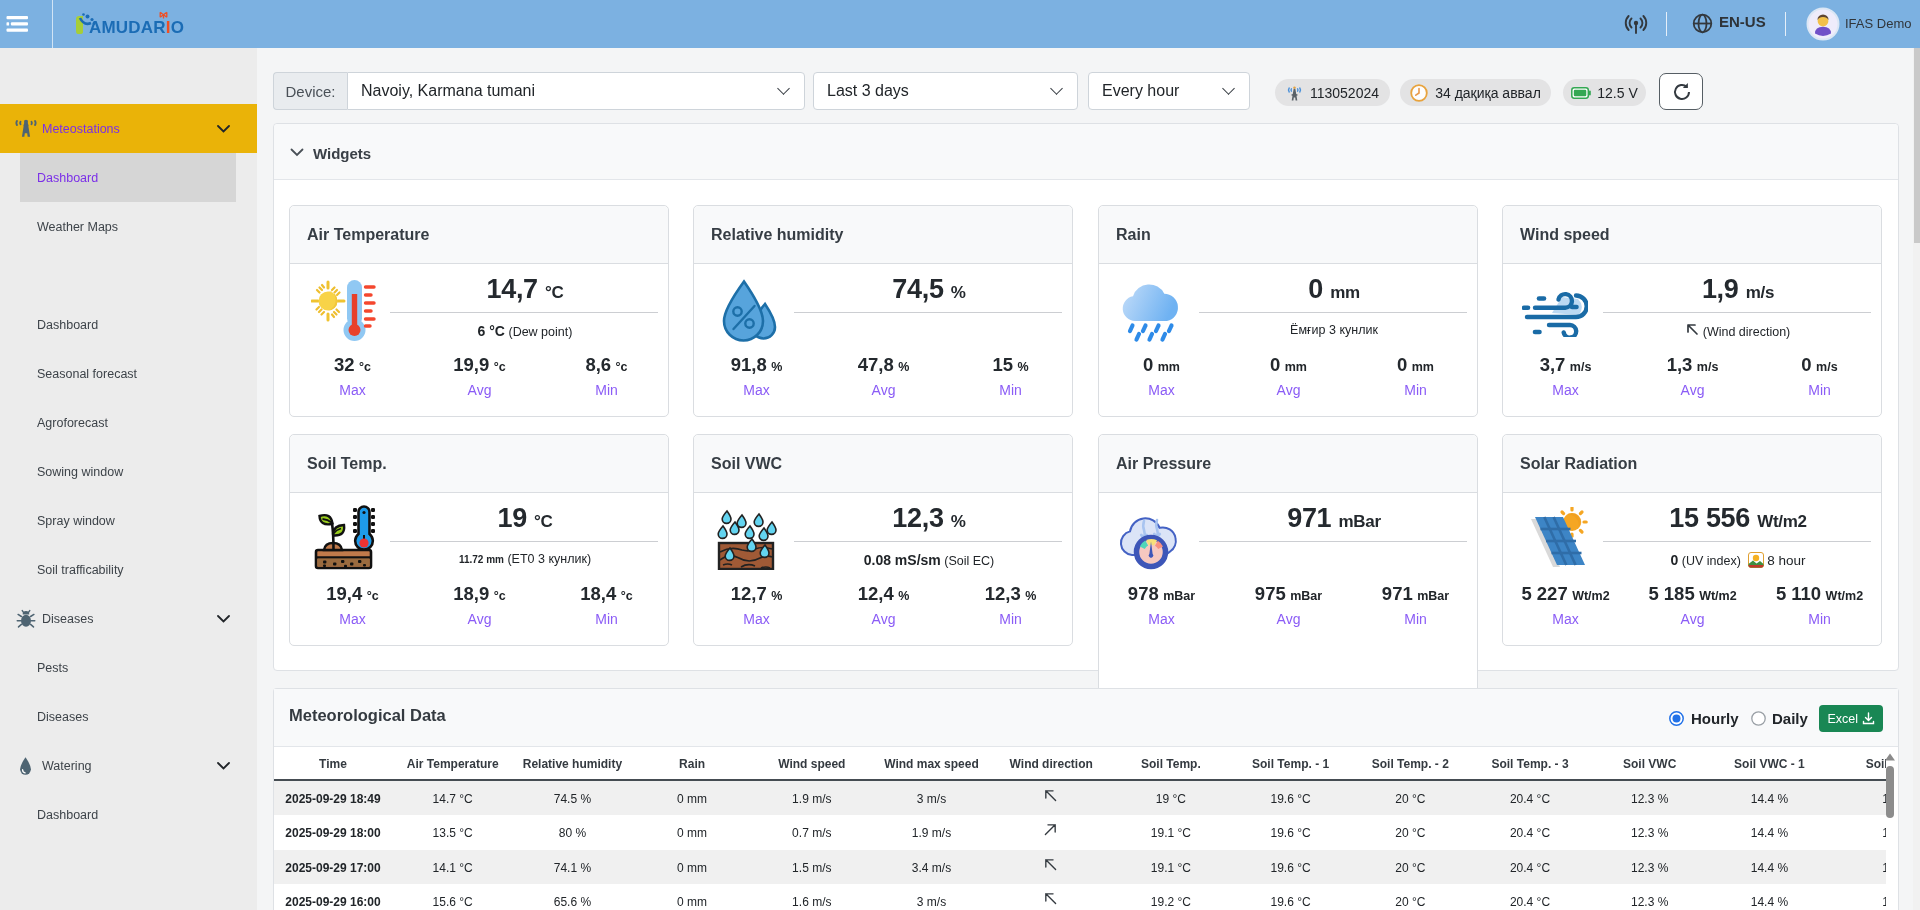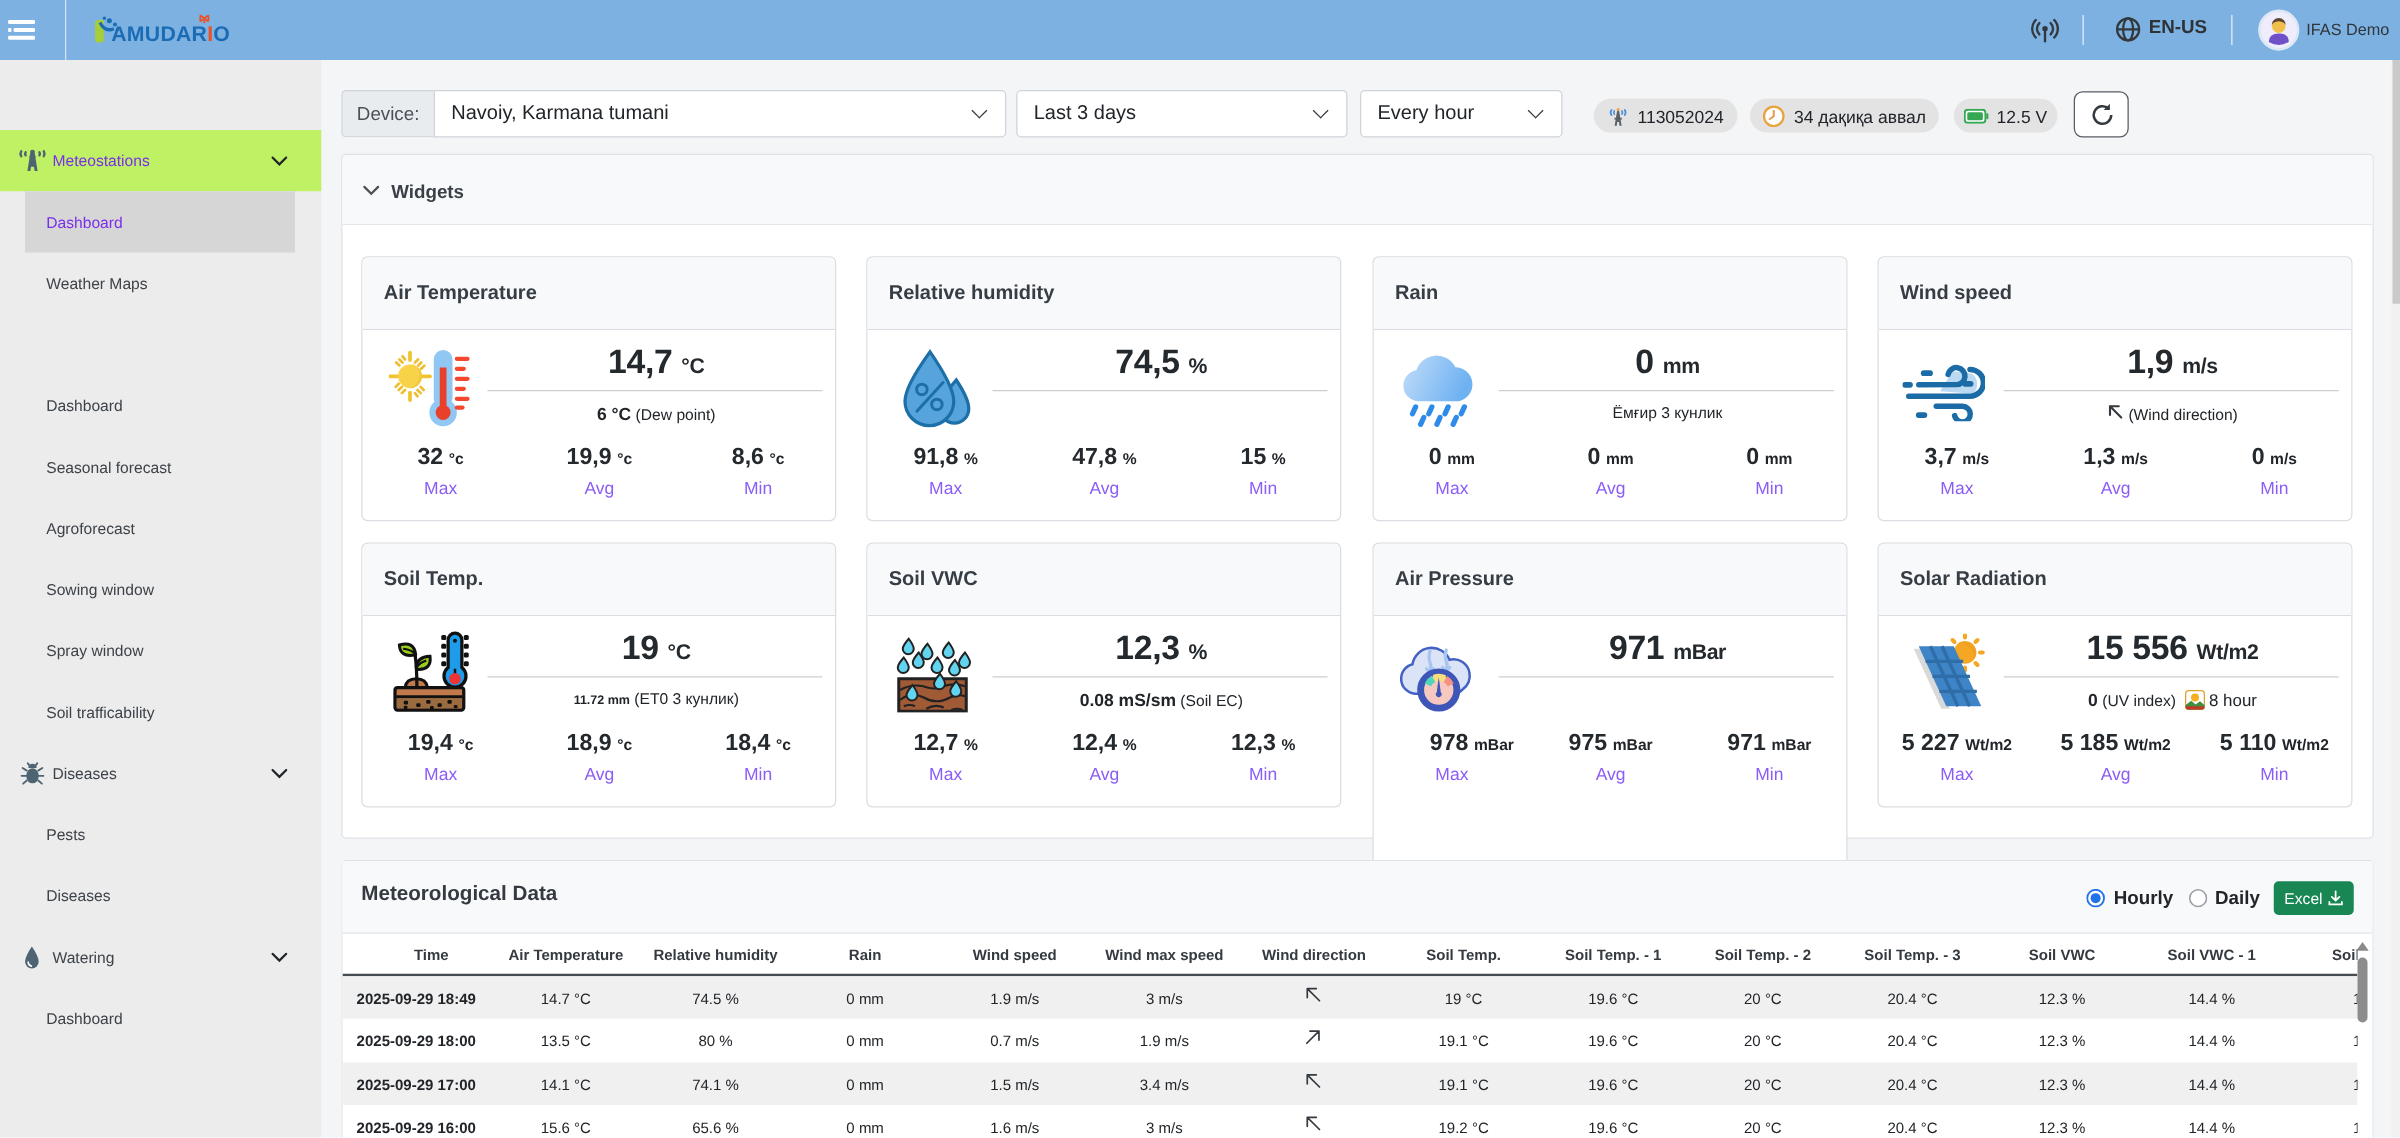--- a/index.html
+++ b/index.html
@@ -74,21 +74,21 @@
 <div class="abs" style="left:1785px;top:12px;width:1px;height:24px;background:rgba(255,255,255,0.8)"></div>
 <svg class="abs" style="left:1806px;top:7px" width="34" height="34" viewBox="0 0 34 34">
 <circle cx="17" cy="17" r="15.5" fill="#efecfb" stroke="#dbe7f5" stroke-width="2"></circle>
 <circle cx="17" cy="14" r="5.4" fill="#f2c04a"></circle>
 <path d="M11.4 13 a5.6 5.6 0 0 1 11.2 0 l-1.5 -1.8 q-4.1 -2.6 -8.2 0 Z" fill="#5f4633"></path>
 <path d="M9 26.5 q0 -6.8 8 -6.8 q8 0 8 6.8 a15.5 15.5 0 0 1 -16 0 Z" fill="#7050c8"></path>
 </svg>
 <div class="abs" style="left:1845px;top:16px;font-size:13px;color:#30353a;white-space:nowrap">IFAS Demo</div>
 </div>
 <div class="abs sidebar">
-<div class="mi" style="top:56px;background:#bef264;">
+<div class="mi" style="top:56px;background:#eab308;">
       <svg width="22" height="21" viewBox="0 0 28 26" style="position:absolute;left:15px;top:14px">
 <g fill="none" stroke="#4e6472" stroke-width="2.4" stroke-linecap="round">
 <path d="M2.5 3.5 Q1 6 2.5 8.5"></path>
           <path d="M25.5 3.5 Q27 6 25.5 8.5"></path>
 <path d="M7 4.5 Q6 6 7 7.5"></path>
           <path d="M21 4.5 Q22 6 21 7.5"></path>
 </g>
 <g fill="#4e6472">
 <path d="M12.2 2.5 h3.6 l3.4 21 h-3.1 l-0.6 -4.3 h-3 l-0.6 4.3 h-3.1 Z"></path>
 </g>
@@ -424,21 +424,21 @@
 <path d="M38 12 Q36.5 17 38 21 Q39.5 25 38 29 M38 29 l-2.8 -3 M38 29 l2.8 -3"></path>
 </g>
 <circle cx="32" cy="44" r="14.5" fill="#f6c8c0" stroke="#3d56b8" stroke-width="5.5"></circle>
 <path d="M20.8 38.5 a13 13 0 0 1 5.5 -6 l2.8 5a7 7 0 0 0 -3.3 3.6 Z" fill="#4fd6b8"></path>
 <path d="M27.2 32 a13 13 0 0 1 10.8 0.3 l-2.9 5.2 a7 7 0 0 0 -5.4 -0.4 Z" fill="#f7e07a"></path>
 <path d="M38.8 32.7 a13 13 0 0 1 5.2 5.9 l-4.8 2.5 a7 7 0 0 0 -3.2 -3.4 Z" fill="#f79080"></path>
 <path d="M30.4 45.8 L32 33.5 L33.6 45.8 a2.3 2.3 0 1 1 -3.2 0 Z" fill="#3d56b8"></path>
 </svg></div>
 <div class="bigval" style="left:1199px;top:503px;width:270px;font-size:27px;letter-spacing:-0.3px;">971 <span style="font-size:17px">mBar</span></div>
 <div class="divline" style="left:1199px;top:541px;width:268px;"></div>
-<div class="mam" style="left:1098px;top:583px;margin-left:16px;"><span class="mamv">978</span> <span class="mamu">mBar</span></div>
+<div class="mam" style="left:1098px;top:583px;"><span class="mamv">978</span> <span class="mamu">mBar</span></div>
 <div class="maml" style="left:1098px;top:611px;">Max</div>
 <div class="mam" style="left:1225px;top:583px;"><span class="mamv">975</span> <span class="mamu">mBar</span></div>
 <div class="maml" style="left:1225px;top:611px;">Avg</div>
 <div class="mam" style="left:1352px;top:583px;"><span class="mamv">971</span> <span class="mamu">mBar</span></div>
 <div class="maml" style="left:1352px;top:611px;">Min</div>
 <div class="card" style="left:1502px;top:434px;width:380px;height:212px;">
     <div class="cardhead">Solar Radiation</div>
   </div>
 <div class="abs" style="left:1523px;top:507px"><svg width="66" height="64" viewBox="0 0 66 64">
 <circle cx="49" cy="15" r="9" fill="#f5a623"></circle>
@@ -488,21 +488,21 @@
 <svg class="abs" style="left:1751px;top:711px" width="15" height="15" viewBox="0 0 15 15">
 <circle cx="7.5" cy="7.5" r="6.7" fill="#fff" stroke="#9aa0a6" stroke-width="1.3"></circle>
   </svg>
 <div class="abs" style="left:1772px;top:710px;font-size:15px;font-weight:bold;color:#212529">Daily</div>
 <div class="abs" style="left:1819px;top:705px;width:64px;height:27px;background:#198754;border-radius:4px;display:flex;align-items:center;justify-content:center;color:#fff;font-size:12.5px;">Excel&nbsp;
 <svg width="13" height="13" viewBox="0 0 13 13" fill="none" stroke="#fff" stroke-width="1.4" stroke-linecap="round">
 <path d="M6.5 1 L6.5 8 M3.5 5.5 L6.5 8.5 L9.5 5.5" stroke-linejoin="round"></path>
 <path d="M1.5 9.5 L1.5 11.5 L11.5 11.5 L11.5 9.5"></path>
     </svg></div>
 <div class="abs" style="left:274px;top:747px;width:1612px;height:163px;overflow:hidden;">
-<div class="th" style="left:59px;top:10px;margin-left:12px;">Time</div>
+<div class="th" style="left:59px;top:10px;">Time</div>
 <div class="th" style="left:178.7px;top:10px;">Air Temperature</div>
 <div class="th" style="left:298.4px;top:10px;">Relative humidity</div>
 <div class="th" style="left:418.1px;top:10px;">Rain</div>
 <div class="th" style="left:537.8px;top:10px;">Wind speed</div>
 <div class="th" style="left:657.5px;top:10px;">Wind max speed</div>
 <div class="th" style="left:777.2px;top:10px;">Wind direction</div>
 <div class="th" style="left:896.9000000000001px;top:10px;">Soil Temp.</div>
 <div class="th" style="left:1016.5999999999999px;top:10px;">Soil Temp. - 1</div>
 <div class="th" style="left:1136.3px;top:10px;">Soil Temp. - 2</div>
 <div class="th" style="left:1256.0px;top:10px;">Soil Temp. - 3</div>

